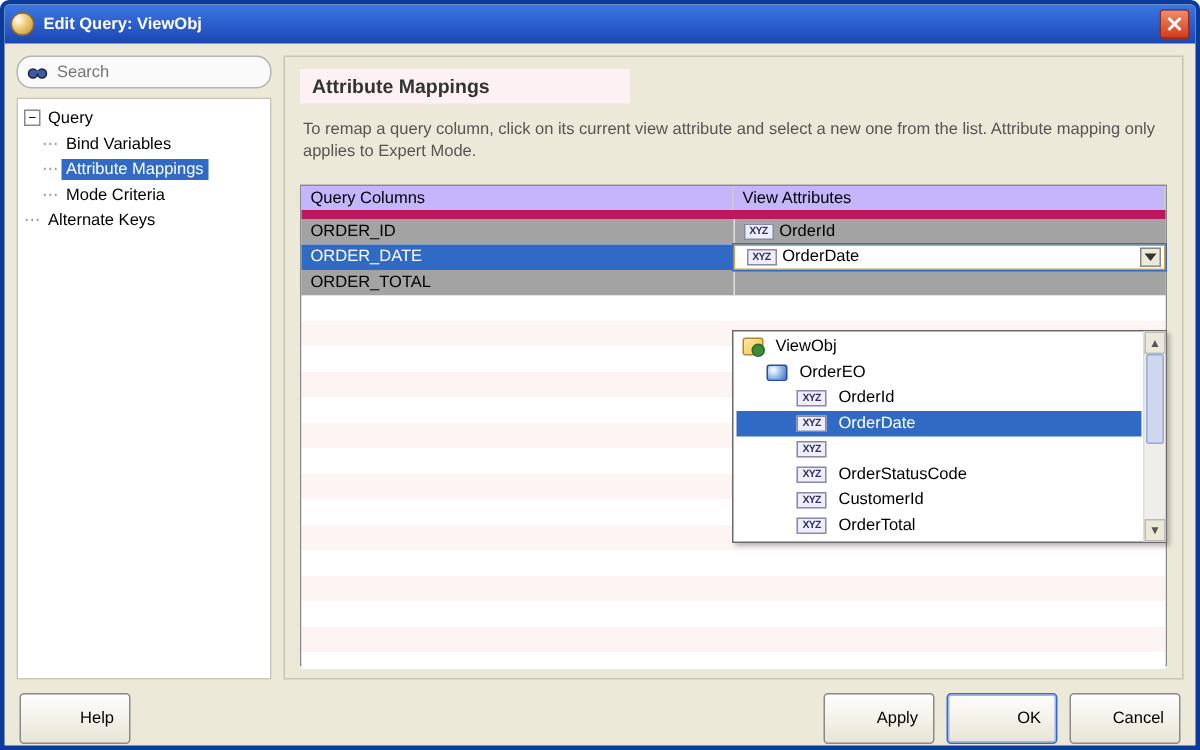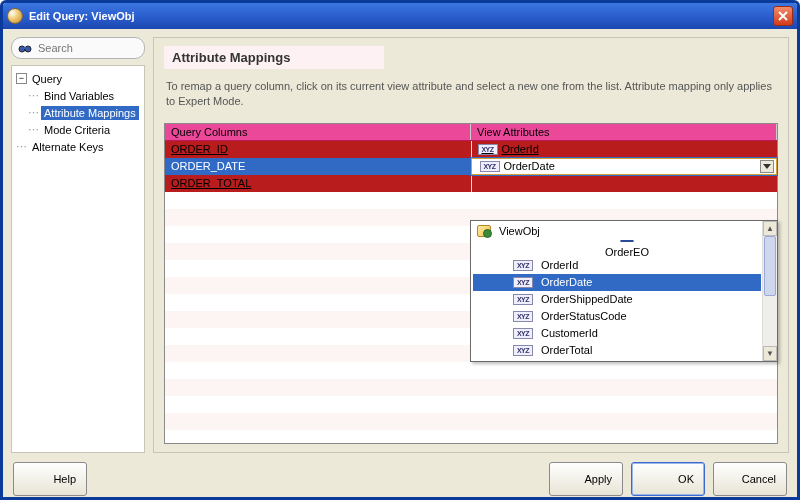--- a/index.html
+++ b/index.html
@@ -2,50 +2,50 @@
 <html><head>
 <meta charset="utf-8">
 <style>
   * { box-sizing: border-box; font-family: Tahoma, sans-serif; font-size: 11px; }
   body { margin:0; padding:0; background:#fff; }
   .window { width:800px; height:500px; border:3px solid #0a3a9a; border-radius:6px 6px 0 0; overflow:hidden; position:relative; display:flex; flex-direction:column; background:#ece9d8;}
   .titlebar { height:26px; background:linear-gradient(to bottom,#3b77e0 0%,#2b5fcf 50%,#1b47b0 100%); color:#fff; display:flex; align-items:center; padding:0 4px; font-weight:bold; font-size:12px;}
   .title-icon { width:16px; height:16px; background:radial-gradient(circle at 30% 30%, #fff, #f2cd7a 40%, #c08a2a 100%); border-radius:50%; margin-right:6px; display:inline-block; border:1px solid #8a6a2a;}
   .close-btn { width:20px; height:20px; background:linear-gradient(to bottom,#f28c6a,#d23b1a); border:1px solid #9a2d1a; border-radius:3px; color:#fff; display:flex; align-items:center; justify-content:center; font-weight:bold; margin-left:auto; cursor:pointer;}
   .body { flex:1; display:flex; padding:8px; gap:8px; overflow:hidden;}
-  .sidebar { width:134px; display:flex; flex-direction:column;}
+  .sidebar { width:170px; display:flex; flex-direction:column;}
   .search-wrap { border:1px solid #b4b4b4; border-radius:10px; height:22px; display:flex; align-items:center; padding:0 6px; background:#fafafa;}
   .search-icon { width:14px; height:14px; margin-right:4px; display:flex; align-items:center; justify-content:center;}
   .search-input { border:none; outline:none; background:transparent; flex:1; color:#888;}
   .tree { border:1px solid #c7c5b8; background:#fff; margin-top:6px; flex:1; padding:4px 2px; overflow:auto;}
   .tree-row { display:flex; align-items:center; height:17px; padding-left:2px; white-space:nowrap;}
   .tw { width:11px; height:11px; border:1px solid #888; display:inline-flex; align-items:center; justify-content:center; font-size:9px; line-height:9px; margin-right:2px; background:#fff; cursor:pointer;}
   .dots { color:#999; letter-spacing:1px; margin-right:1px;}
   .tree-label { padding:1px 3px; cursor:pointer;}
   .tree-label.sel { background:#316ac5; color:#fff;}
   .main { flex:1; border:1px solid #c7c5b8; background:#ece9d8; padding:8px 10px; display:flex; flex-direction:column; overflow:hidden;}
   .section-title { background:#fdf1f3; padding:4px 8px; font-weight:bold; font-size:13px; color:#333; width:220px;}
   .hint { color:#555; margin:10px 2px 14px 2px; line-height:1.35;}
   .grid { border:1px solid #8a8a8a; background:#fff; position:relative; flex:1;}
-  .grid-head { display:flex; background:#ec4899; border-bottom:1px solid #be185d;justify-content:flex-end;}
+  .grid-head { display:flex; background:#c4b5fd; border-bottom:6px solid #be185d;justify-content:flex-end;}
   .gh { flex:1; padding:2px 6px; border-right:1px solid #ccc;}
   .grid-body { }
   .gr { display:flex; height:17px; align-items:center;}
-  .gr.alt { background:#b91c1c;text-decoration:underline;}
+  .gr.alt { background:#a3a3a3;}
   .gr.sel { background:#316ac5; color:#fff;text-align:center;}
   .gc { flex:1; padding:0 6px; display:flex; align-items:center; gap:4px; height:100%;}
   .gc-left { border-right:1px solid #e0e0e0;}
   .xyz { display:inline-flex; align-items:center; justify-content:center; width:20px; height:11px; background:#eef; border:1px solid #88a; color:#336; font-size:7px; font-weight:bold; letter-spacing:-0.5px;}
   .combo-cell { background:#fff; border:1px solid #d4a037; outline:1px solid #316ac5; color:#000; position:relative;}
   .combo-cell .arrow { position:absolute; right:2px; top:1px; width:14px; height:13px; background:#ece9d8; border:1px solid #888; display:flex; align-items:center; justify-content:center;}
   .combo-cell .arrow::after{content:"";border-left:4px solid transparent;border-right:4px solid transparent;border-top:5px solid #333;}
   .dropdown { position:absolute; left:calc(50% - 1px); right:-1px; top:52px; background:#fff; border:1px solid #6b6b6b; z-index:5; box-shadow:2px 2px 3px rgba(0,0,0,0.25);margin-top:44px;}
   .dd-inner { position:relative; padding:2px 16px 2px 2px;}
   .dd-row { display:flex; align-items:center; height:17px; gap:4px; padding-left:4px;}
-  .dd-row.ind1 { padding-left:20px;flex-direction:column;}
+  .dd-row.ind1 { padding-left:20px;}
   .dd-row.ind2 { padding-left:40px;}
   .dd-row.sel { background:#316ac5; color:#fff;}
   .dd-row .lbl { padding:0 4px; flex:1;}
   .dd-scroll { position:absolute; right:0; top:0; bottom:0; width:15px; background:#efeeea; border-left:1px solid #ddd; display:flex; flex-direction:column;}
   .sb-btn { height:15px; background:#ece9d8; border:1px solid #bbb; display:flex; align-items:center; justify-content:center; font-size:8px; color:#555;}
   .sb-track { flex:1; position:relative;}
   .sb-thumb { position:absolute; left:1px; right:1px; top:0; height:55%; background:#cfd7ef; border:1px solid #9aa8d4; border-radius:2px;}
   .vo-icon { width:14px; height:12px; background:linear-gradient(135deg,#ffe9a5,#f3c448); border:1px solid #b4882a; border-radius:2px; position:relative;}
   .vo-icon::after{content:""; position:absolute; right:-2px; bottom:-2px; width:7px; height:7px; background:#3a8a3a; border-radius:50%; border:1px solid #2a6a2a;}
   .eo-icon { width:14px; height:11px; background:radial-gradient(circle at 30% 30%,#fff,#a6c8f0 40%,#3a6ad0); border:1px solid #2a4a9a; border-radius:2px;}
@@ -149,21 +149,20 @@
             <div class="dd-row ind2">
               <span class="xyz">XYZ</span>
               <span class="lbl">OrderId</span>
             </div>
             <div class="dd-row ind2 sel">
               <span class="xyz">XYZ</span>
               <span class="lbl">OrderDate</span>
             </div>
             <div class="dd-row ind2">
               <span class="xyz">XYZ</span>
-              <span class="lbl">OrderShippedDate</span>
             </div>
             <div class="dd-row ind2">
               <span class="xyz">XYZ</span>
               <span class="lbl">OrderStatusCode</span>
             </div>
             <div class="dd-row ind2">
               <span class="xyz">XYZ</span>
               <span class="lbl">CustomerId</span>
             </div>
             <div class="dd-row ind2">

